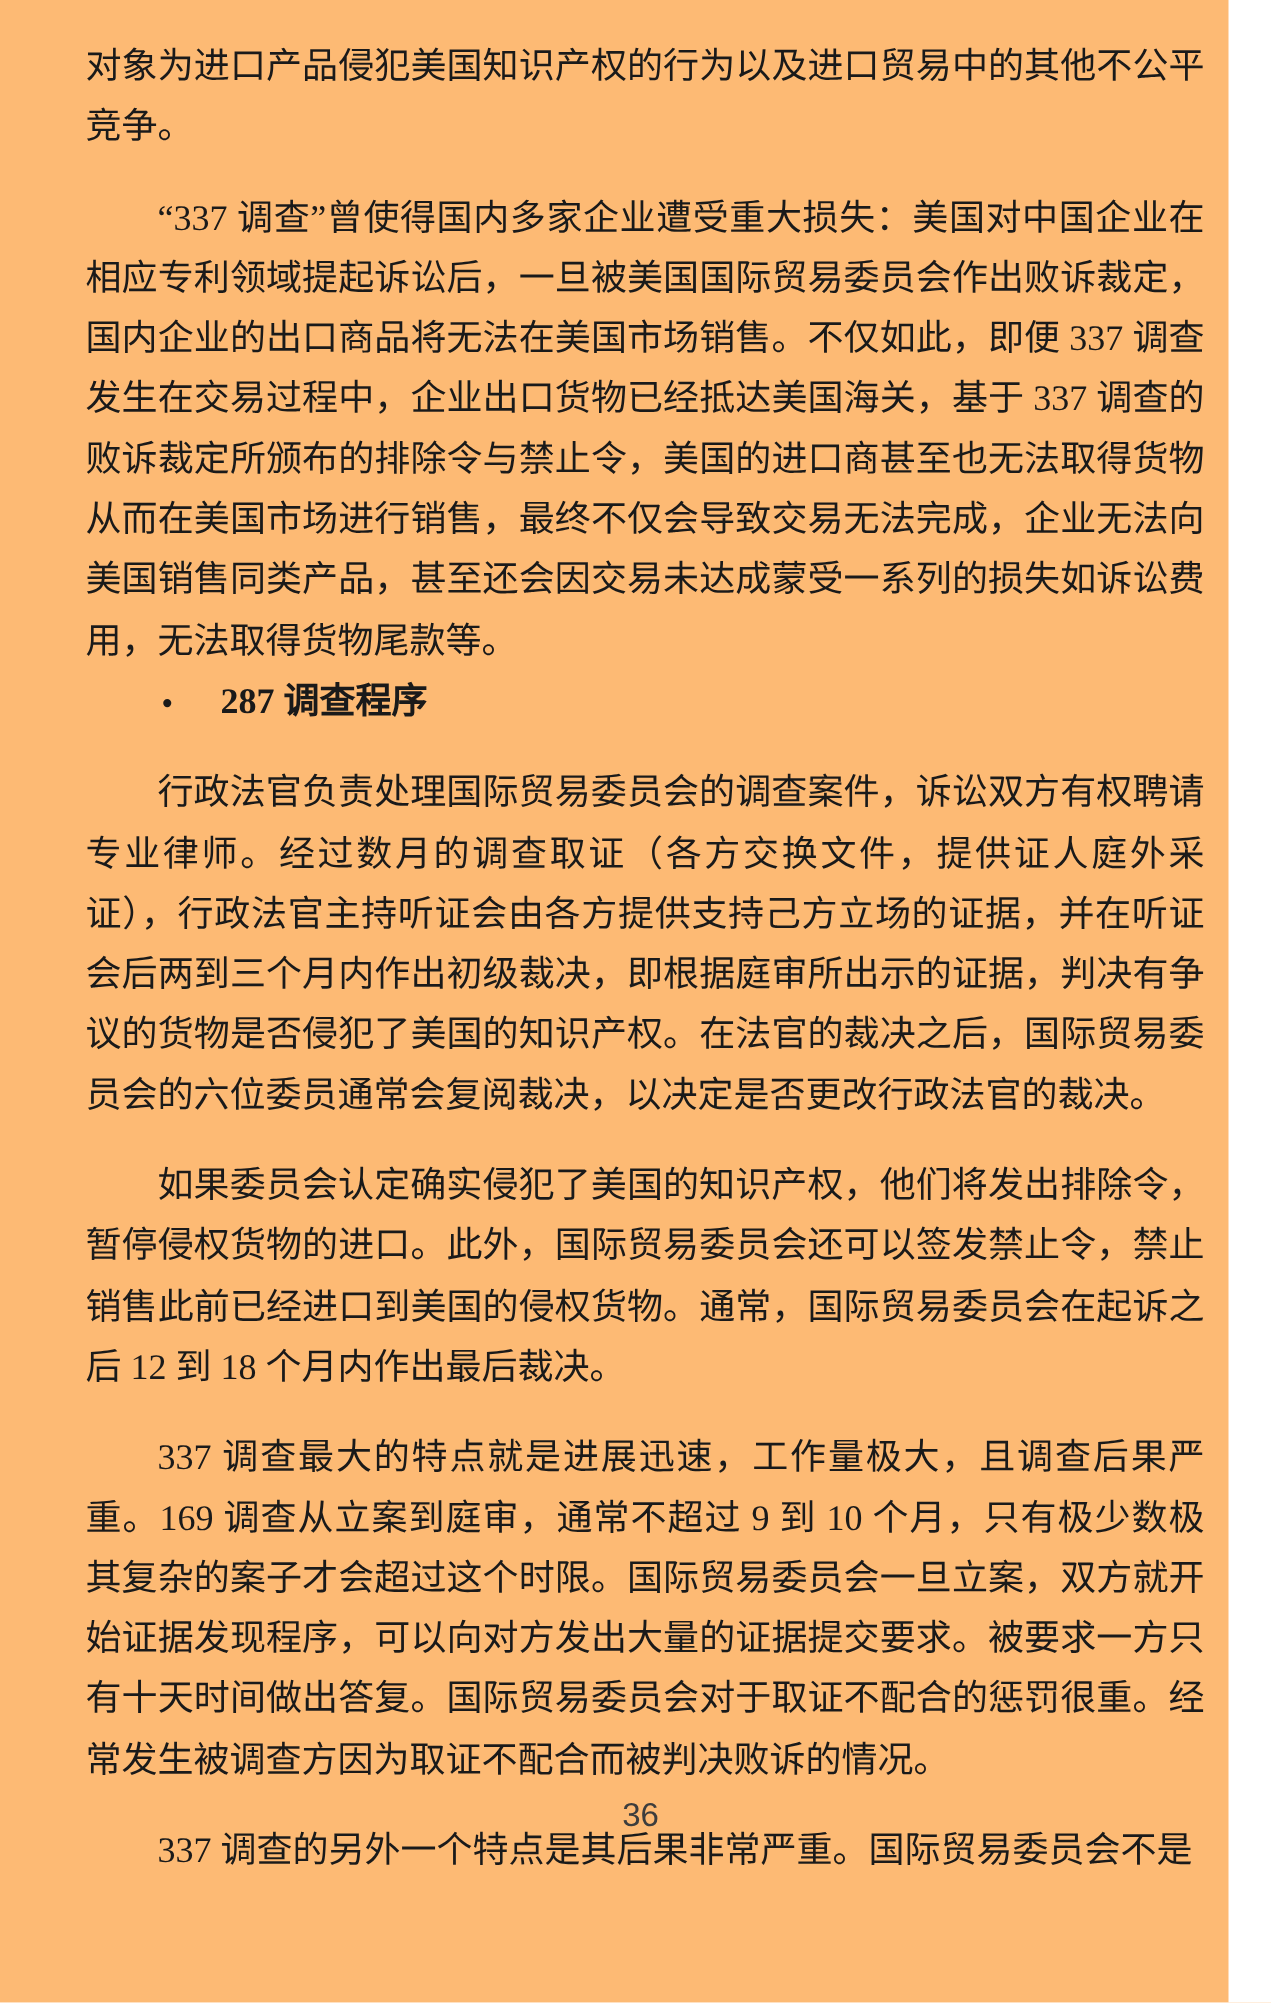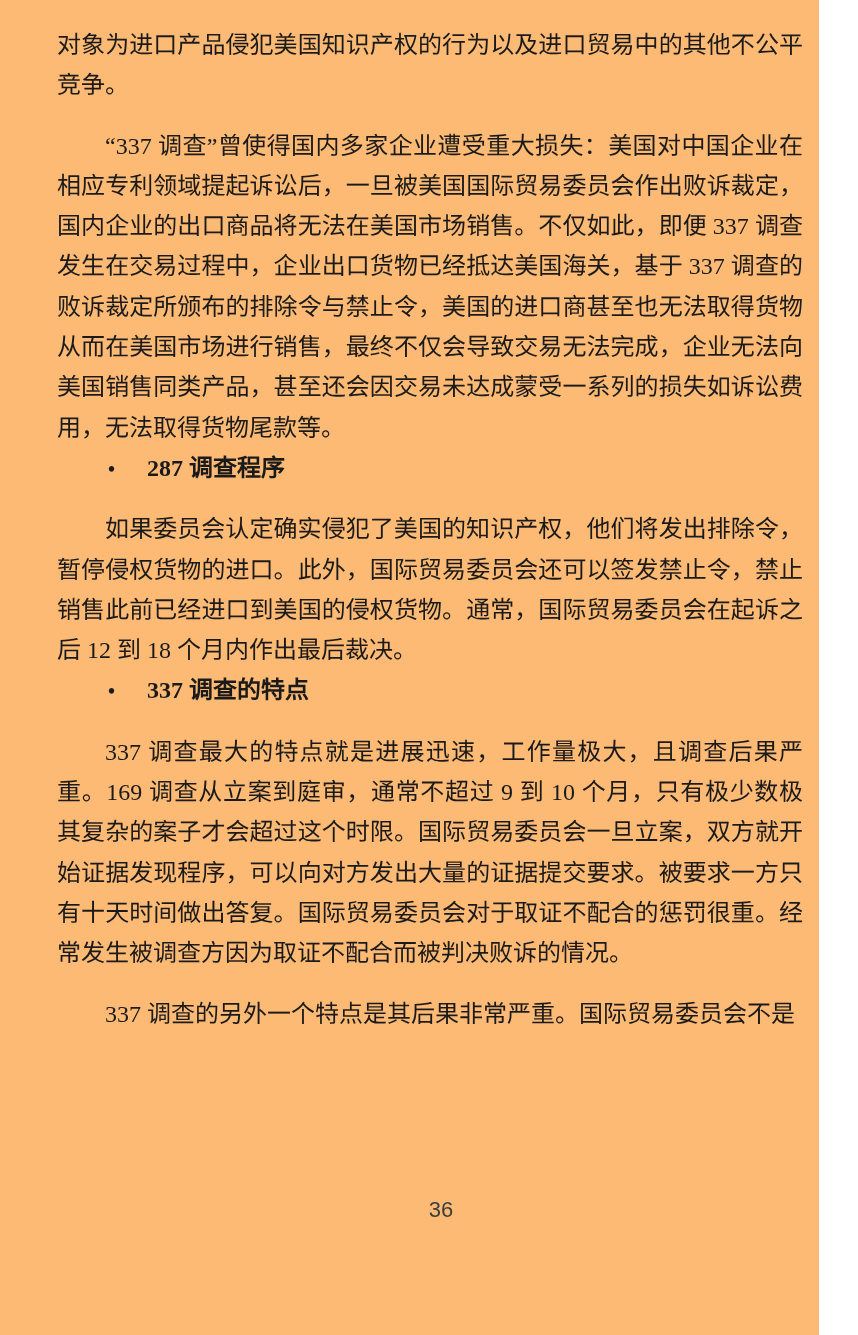--- a/index.html
+++ b/index.html
@@ -43,37 +43,37 @@
     display: inline-block;
     width: 39px;
     padding-left: 51px;
     font-size: 20px;
     font-weight: bold;
     box-sizing: content-box;
   }
   .footer-pagenum {
     position: absolute;
     top: 1197px;
-    left: 14px;
+    left: 0;
     width: 100%;
     padding-left: 35px;
     box-sizing: border-box;
     text-align: center;
     font-family: "Liberation Sans", "DejaVu Sans", sans-serif;
     font-size: 22px;
     color: #3d3d3d;
   }
 </style>
 </head>
 <body>
 
 <div class="page">
   <div class="content" id="content">
       <p class="para">对象为进口产品侵犯美国知识产权的行为以及进口贸易中的其他不公平竞争。</p>
       <p class="para indent">“337 调查”曾使得国内多家企业遭受重大损失：美国对中国企业在相应专利领域提起诉讼后，一旦被美国国际贸易委员会作出败诉裁定，国内企业的出口商品将无法在美国市场销售。不仅如此，即便 337 调查发生在交易过程中，企业出口货物已经抵达美国海关，基于 337 调查的败诉裁定所颁布的排除令与禁止令，美国的进口商甚至也无法取得货物从而在美国市场进行销售，最终不仅会导致交易无法完成，企业无法向美国销售同类产品，甚至还会因交易未达成蒙受一系列的损失如诉讼费用，无法取得货物尾款等。</p>
       <p class="para bullet-heading"><span class="bullet">•</span><span>287 调查程序</span></p>
+      <p class="para indent">行政法官负责处理国际贸易委员会的调查案件，诉讼双方有权聘请专业律师。经过数月的调查取证（各方交换文件，提供证人庭外采证），行政法官主持听证会由各方提供支持己方立场的证据，并在听证会后两到三个月内作出初级裁决，即根据庭审所出示的证据，判决有争议的货物是否侵犯了美国的知识产权。在法官的裁决之后，国际贸易委员会的六位委员通常会复阅裁决，以决定是否更改行政法官的裁决。</p>
       <p class="para indent">如果委员会认定确实侵犯了美国的知识产权，他们将发出排除令，暂停侵权货物的进口。此外，国际贸易委员会还可以签发禁止令，禁止销售此前已经进口到美国的侵权货物。通常，国际贸易委员会在起诉之后 12 到 18 个月内作出最后裁决。</p>
-      <p class="para bullet-heading"><span class="bullet">•</span><span>337 调查的特点</span></p>
       <p class="para indent">337 调查最大的特点就是进展迅速，工作量极大，且调查后果严重。169 调查从立案到庭审，通常不超过 9 到 10 个月，只有极少数极其复杂的案子才会超过这个时限。国际贸易委员会一旦立案，双方就开始证据发现程序，可以向对方发出大量的证据提交要求。被要求一方只有十天时间做出答复。国际贸易委员会对于取证不配合的惩罚很重。经常发生被调查方因为取证不配合而被判决败诉的情况。</p>
       <p class="para indent">337 调查的另外一个特点是其后果非常严重。国际贸易委员会不是</p>
     </div>
   <div class="footer-pagenum">36</div>
 </div>
 
 </body></html>

